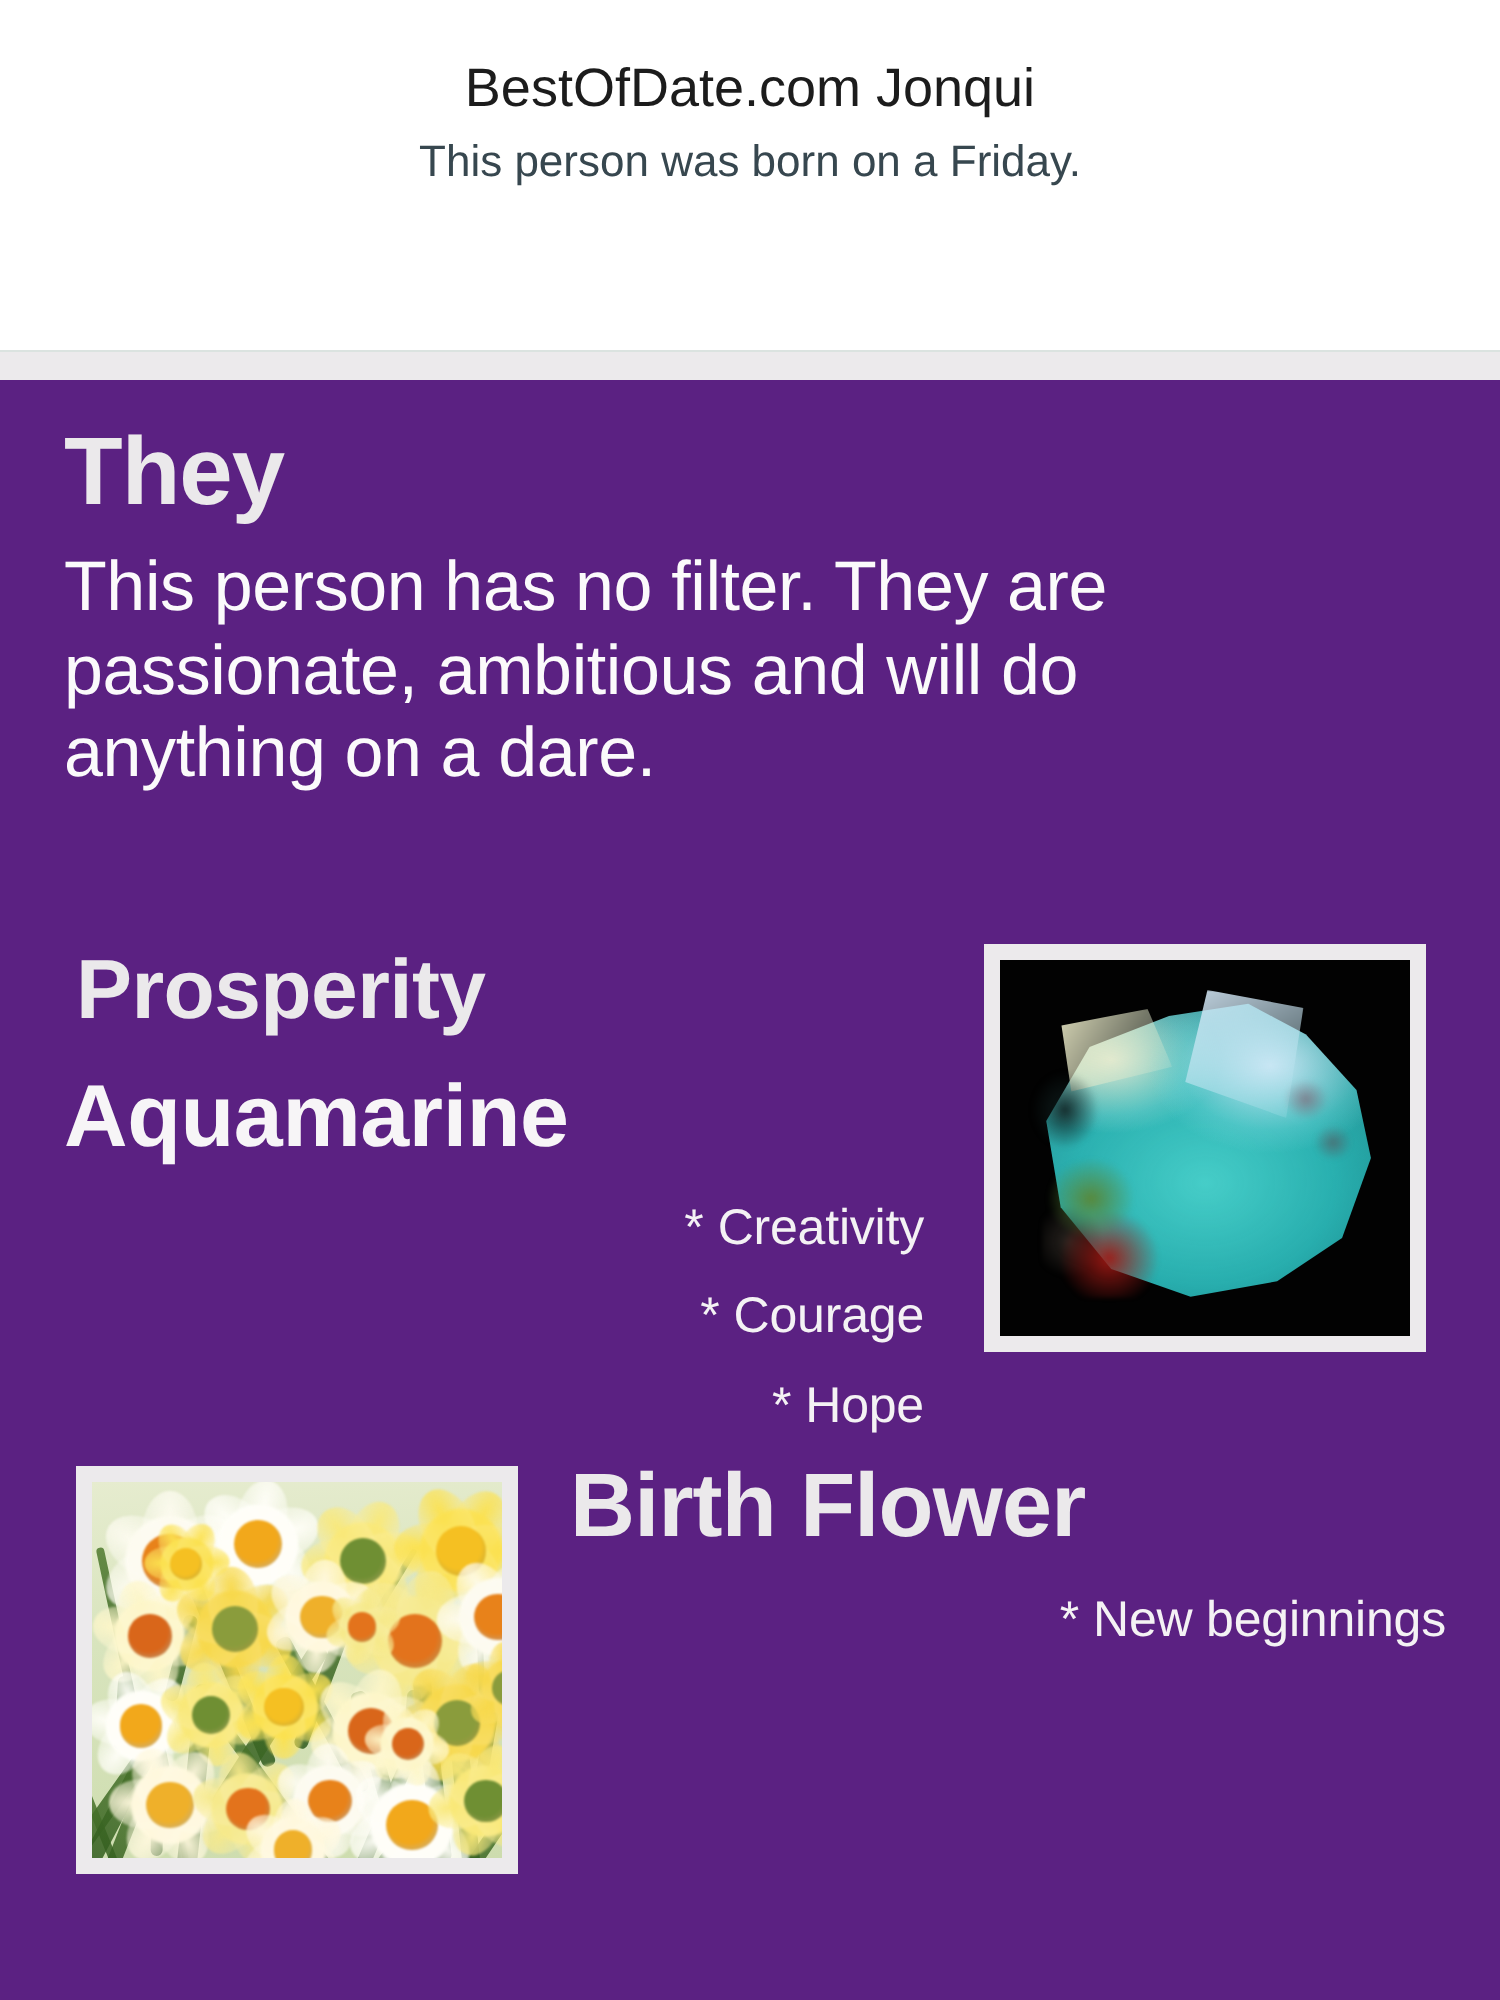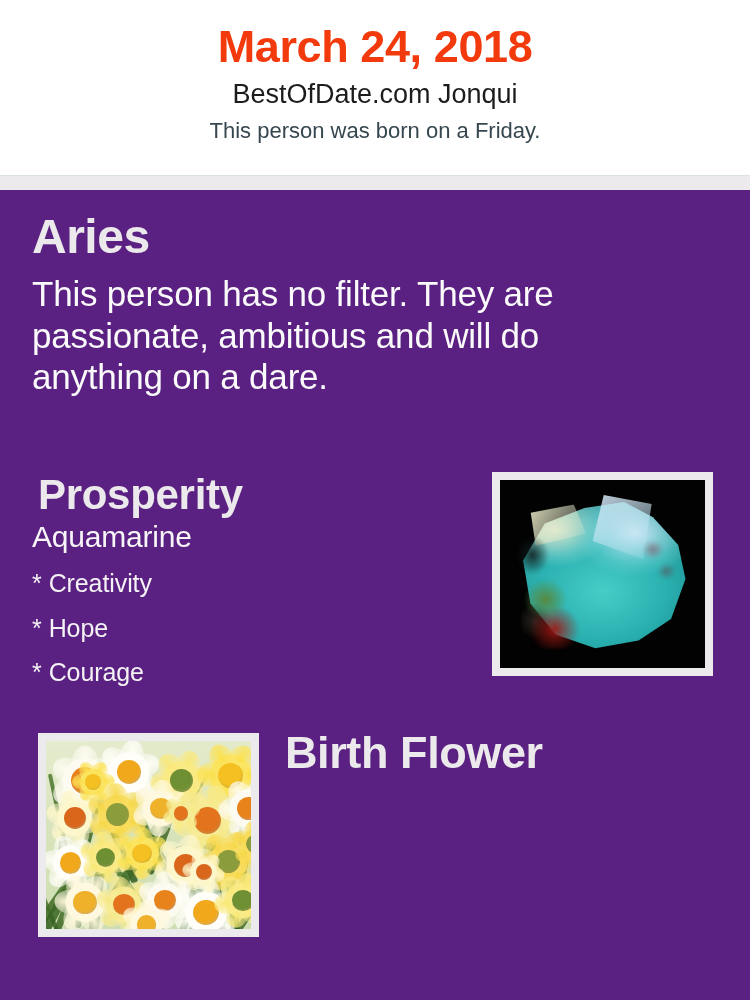--- a/index.html
+++ b/index.html
@@ -127,30 +127,31 @@
   .stone-title {
     font-size: 42px;
     font-weight: bold;
     color: #ebe9eb;
     line-height: 1.08;
     padding-left: 6px;
     letter-spacing: -0.3px;
   }
 
   .stone-sub {
-    font-size: 30px;
-    font-weight: normal;
+    font-size: 44px;
+    font-weight: bold;
     color: #f7f5f7;
     line-height: 1.1;
-    margin-top: 3px;
+    margin-top: 18px;
     letter-spacing: -0.2px;
   }
 
   .bullets {
     margin-top: 8px;
+    text-align: right;
   }
 
   .bullet {
     font-size: 25px;
     font-weight: normal;
     color: #f4f2f4;
     line-height: 1.78;
     letter-spacing: -0.1px;
     white-space: nowrap;
   }
@@ -346,48 +347,47 @@
     border-radius: 50% 50% 50% 50%;
     transform-origin: 50% 50%;
   }
 </style>
 </head>
 <body>
 
 <div class="page">
 
   <div class="header">
-    <div class="header-date">March 24, 2018</div>
     <div class="header-site">BestOfDate.com Jonqui</div>
     <div class="header-born">This person was born on a Friday.</div>
   </div>
   <div class="header-rule"></div>
   <div class="header-band"></div>
 
   <div class="content">
 
     <div class="zodiac">
-      <div class="zodiac-name">Aries</div>
+      <div class="zodiac-name">They</div>
       <div class="zodiac-desc">This person has no filter. They are passionate, ambitious and will do anything on a dare.</div>
     </div>
 
     <div class="stone-block">
 
       <div class="stone-text">
         <div class="stone-title">Prosperity</div>
         <div class="stone-sub">Aquamarine</div>
         <div class="bullets">
           <div class="bullet">
             <span class="star">*</span><span>Creativity</span>
           </div>
           <div class="bullet">
-            <span class="star">*</span><span>Hope</span>
+            <span class="star">*</span><span>Courage</span>
           </div>
           <div class="bullet">
-            <span class="star">*</span><span>Courage</span>
+            <span class="star">*</span><span>Hope</span>
           </div>
         </div>
       </div>
 
       <div class="photo-frame stone-photo">
         <div class="photo-inner">
           <div class="crystal"></div>
           <div class="crystal-facet-a"></div>
           <div class="crystal-facet-b"></div>
           <div class="crystal-dark"></div>
@@ -646,19 +646,22 @@
                 <div class="petal" style="background: radial-gradient(at 50% 30%, rgb(246, 233, 138), rgba(255, 255, 255, 0.15)); transform: rotate(553deg) translateY(-52%) scale(1, 1.5); opacity: 0.95;"></div>
                 <div class="cup" style="background: radial-gradient(circle at 46% 42%, rgb(227, 115, 28) 55%, rgba(0, 0, 0, 0.3) 100%);"></div>
               </div>
             </div>
         </div>
       </div>
 
       <div class="flower-text">
         <div class="flower-title">Birth Flower</div>
         <div class="bullets flower-bullets">
+          <div class="bullet">
+            <span class="star">*</span><span>New beginnings</span>
+          </div>
         </div>
       </div>
 
     </div>
 
   </div>
 </div>
 
 </body></html>

